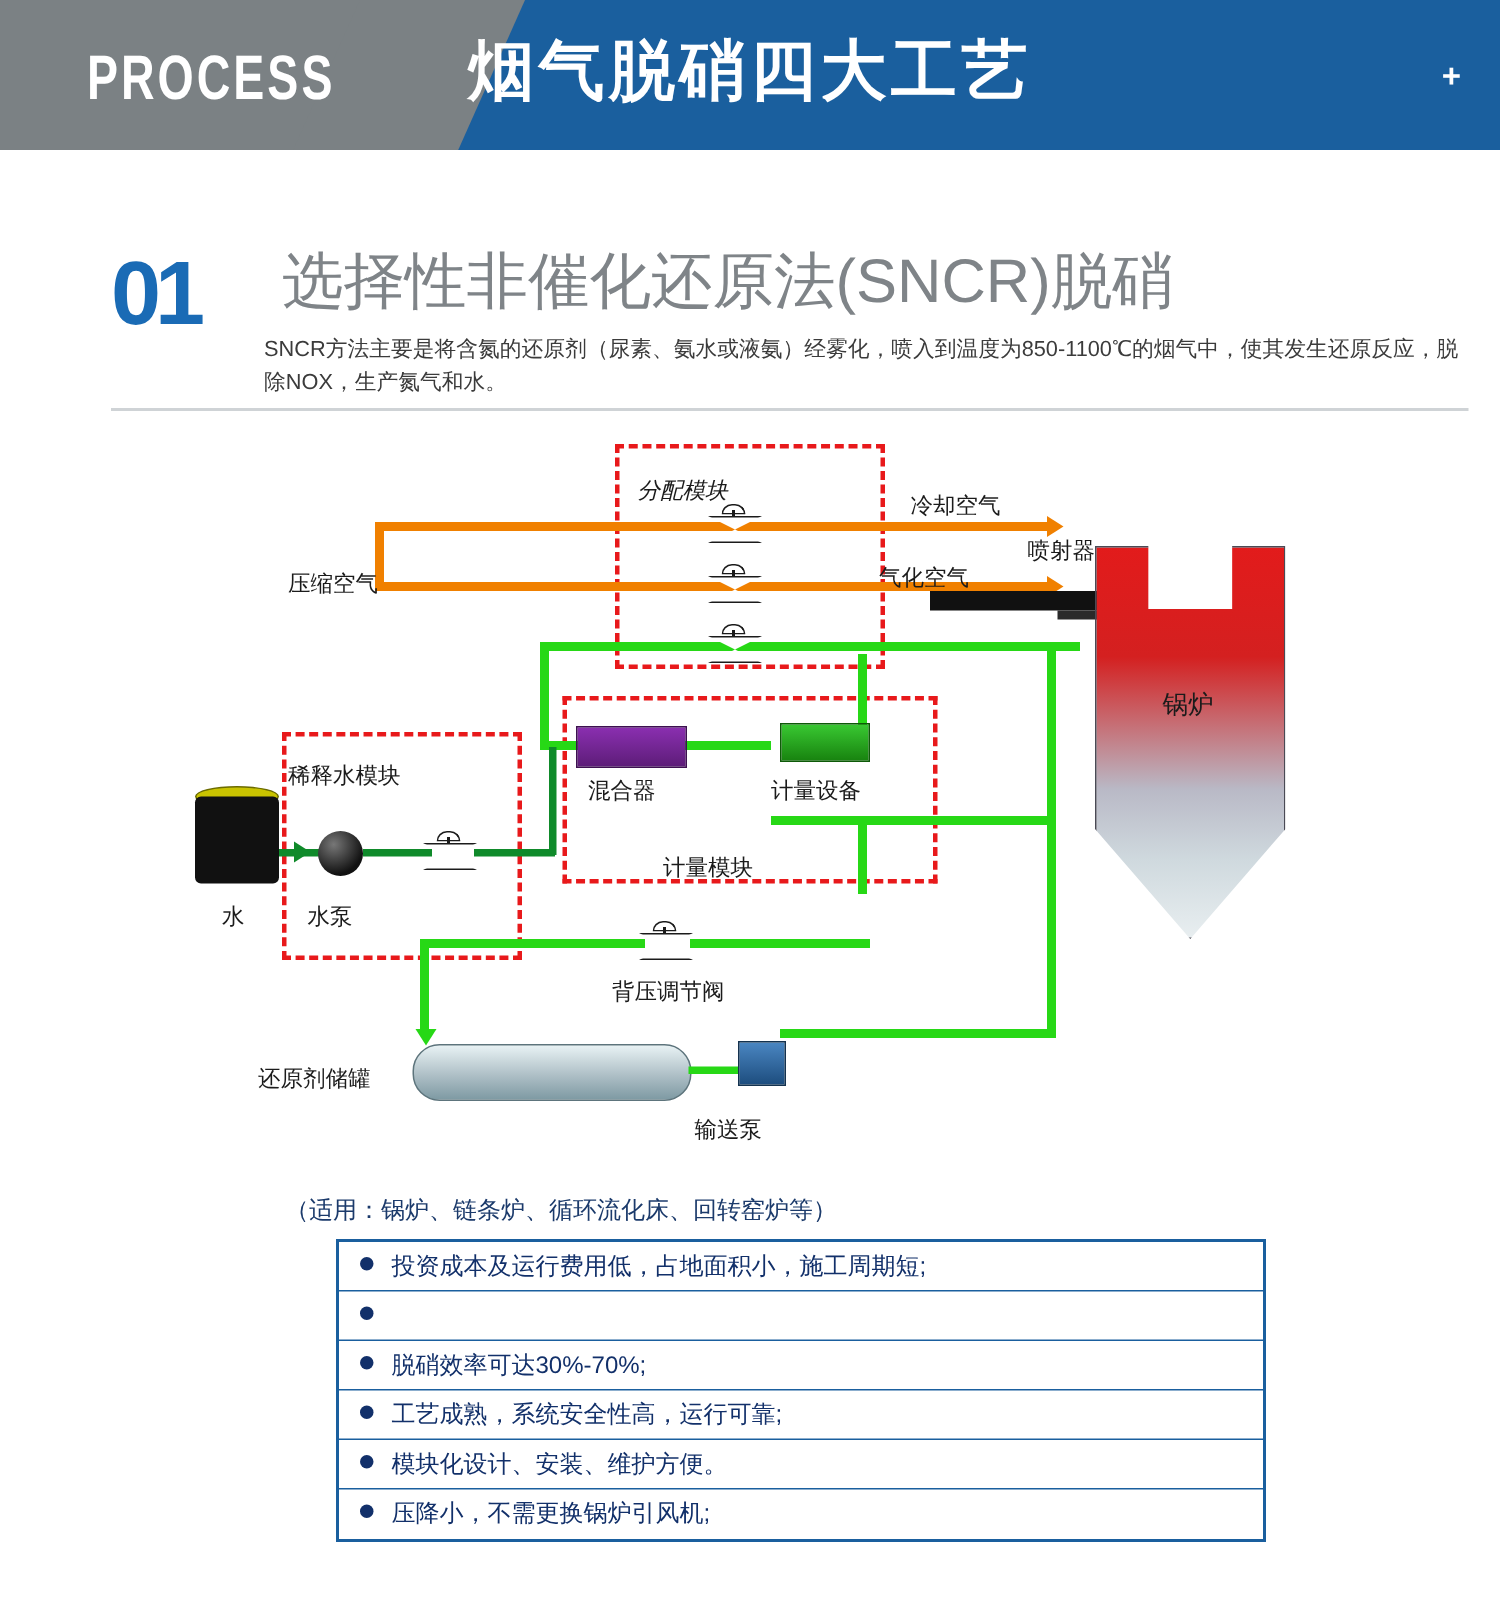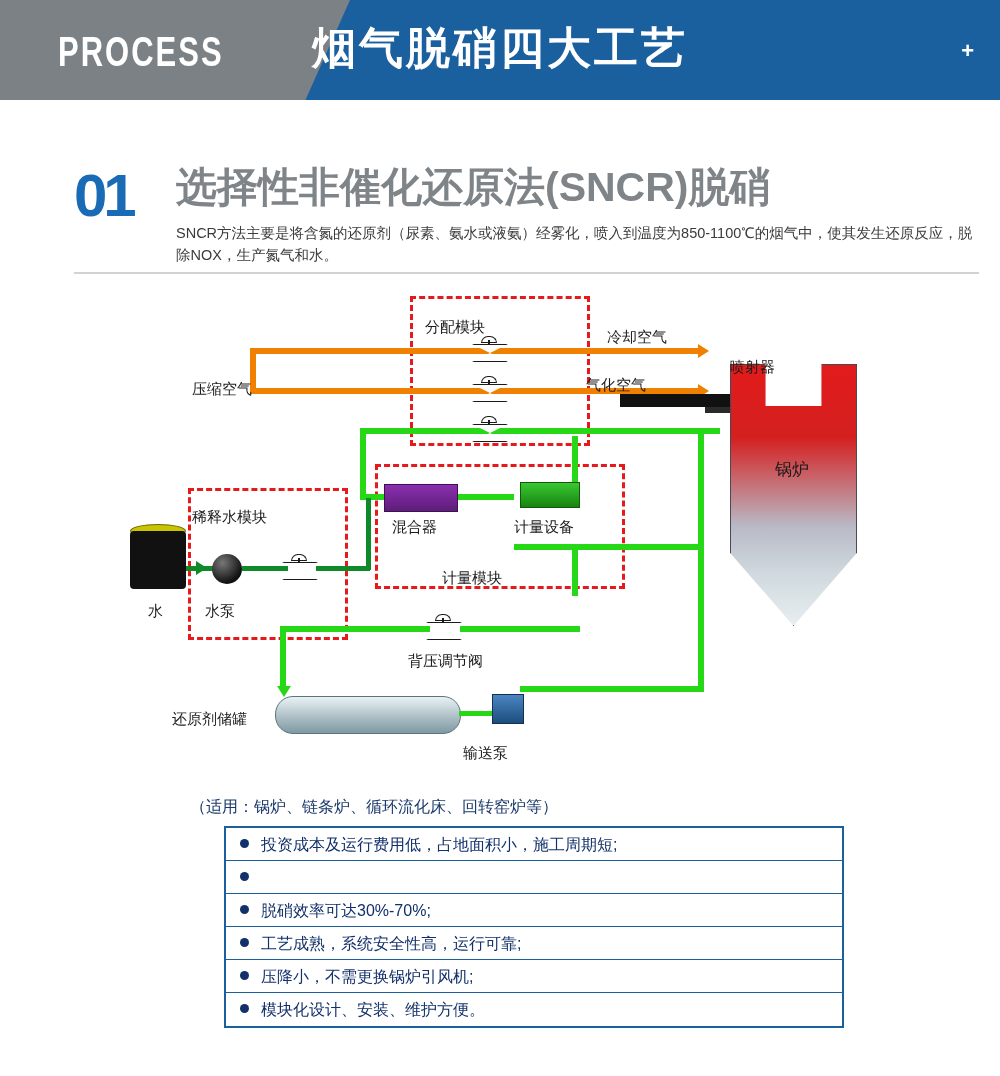--- a/index.html
+++ b/index.html
@@ -76,23 +76,23 @@
     left: 74px; top: 148px;
     font-size: 60px;
     font-weight: bold;
     color: #1a6bb5;
     letter-spacing: -4px;
     line-height: 96px;
     font-family: "Liberation Sans", sans-serif;
   }
   .sec-heading {
     position: absolute;
-    left: 176px; top: 160px;
+    left: 188px; top: 160px;
     font-size: 41px;
-    font-weight: bold;
+    font-weight: normal;
     color: #7f8488;
     letter-spacing: 0px;
     white-space: nowrap;
   }
   .sec-desc {
     position: absolute;
     left: 176px; top: 222px;
     width: 800px;
     font-size: 14.5px;
     color: #3b3b3b;
@@ -384,39 +384,39 @@
     <div class="cap"></div>
       <div class="stem"></div>
       <div class="body"></div>
   </div>
   <div class="valve" style="left:306px;top:330px;">
     <div class="cap"></div>
       <div class="stem"></div>
       <div class="body"></div>
   </div>
 
-  <div class="dlabel" style="left:305px;top:32px;">分配模块</div>
+  <div class="dlabel" style="left:305px;top:32px;font-style:italic;">分配模块</div>
   <div class="dlabel" style="left:487px;top:42px;">冷却空气</div>
   <div class="dlabel" style="left:72px;top:94px;">压缩空气</div>
   <div class="dlabel" style="left:466px;top:90px;">气化空气</div>
-  <div class="dlabel" style="left:610px;top:72px;">喷射器</div>
+  <div class="dlabel" style="left:565px;top:72px;">喷射器</div>
   <div class="dlabel" style="left:72px;top:222px;">稀释水模块</div>
   <div class="dlabel" style="left:272px;top:232px;">混合器</div>
   <div class="dlabel" style="left:394px;top:232px;">计量设备</div>
   <div class="dlabel" style="left:322px;top:283px;">计量模块</div>
   <div class="dlabel" style="left:28px;top:316px;">水</div>
   <div class="dlabel" style="left:85px;top:316px;">水泵</div>
   <div class="dlabel" style="left:288px;top:366px;">背压调节阀</div>
   <div class="dlabel" style="left:52px;top:424px;">还原剂储罐</div>
   <div class="dlabel" style="left:343px;top:458px;">输送泵</div>
 
 </div>
 
 <div class="apply-note">（适用：锅炉、链条炉、循环流化床、回转窑炉等）</div>
 
 <div class="features">
   <div class="feature-row"><span class="bullet"></span><span>投资成本及运行费用低，占地面积小，施工周期短;</span></div>
   <div class="feature-row"><span class="bullet"></span></div>
   <div class="feature-row"><span class="bullet"></span><span>脱硝效率可达30%-70%;</span></div>
   <div class="feature-row"><span class="bullet"></span><span>工艺成熟，系统安全性高，运行可靠;</span></div>
+  <div class="feature-row"><span class="bullet"></span><span>模块化设计、安装、维护方便。</span></div>
   <div class="feature-row"><span class="bullet"></span><span>压降小，不需更换锅炉引风机;</span></div>
-  <div class="feature-row"><span class="bullet"></span><span>模块化设计、安装、维护方便。</span></div>
 </div>
 
 </body></html>

